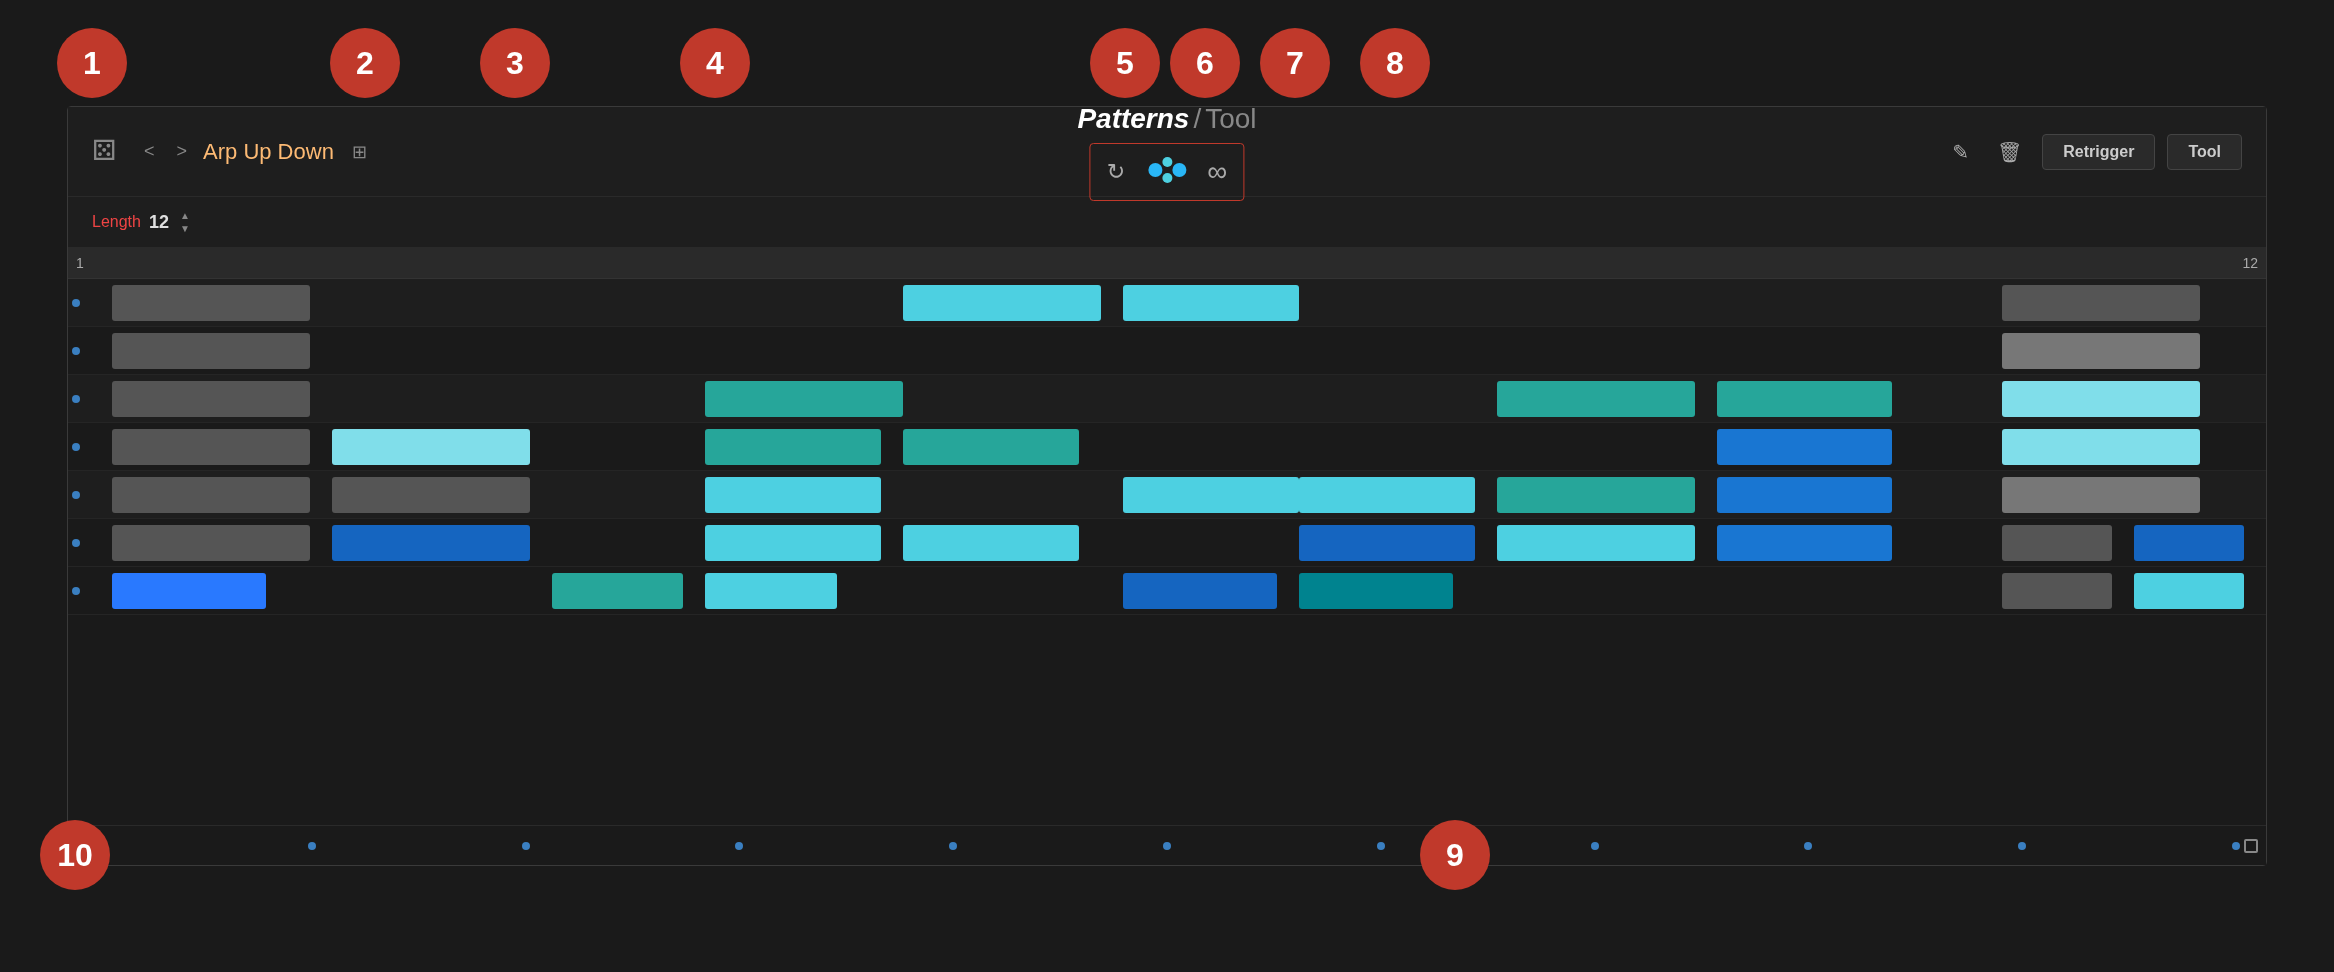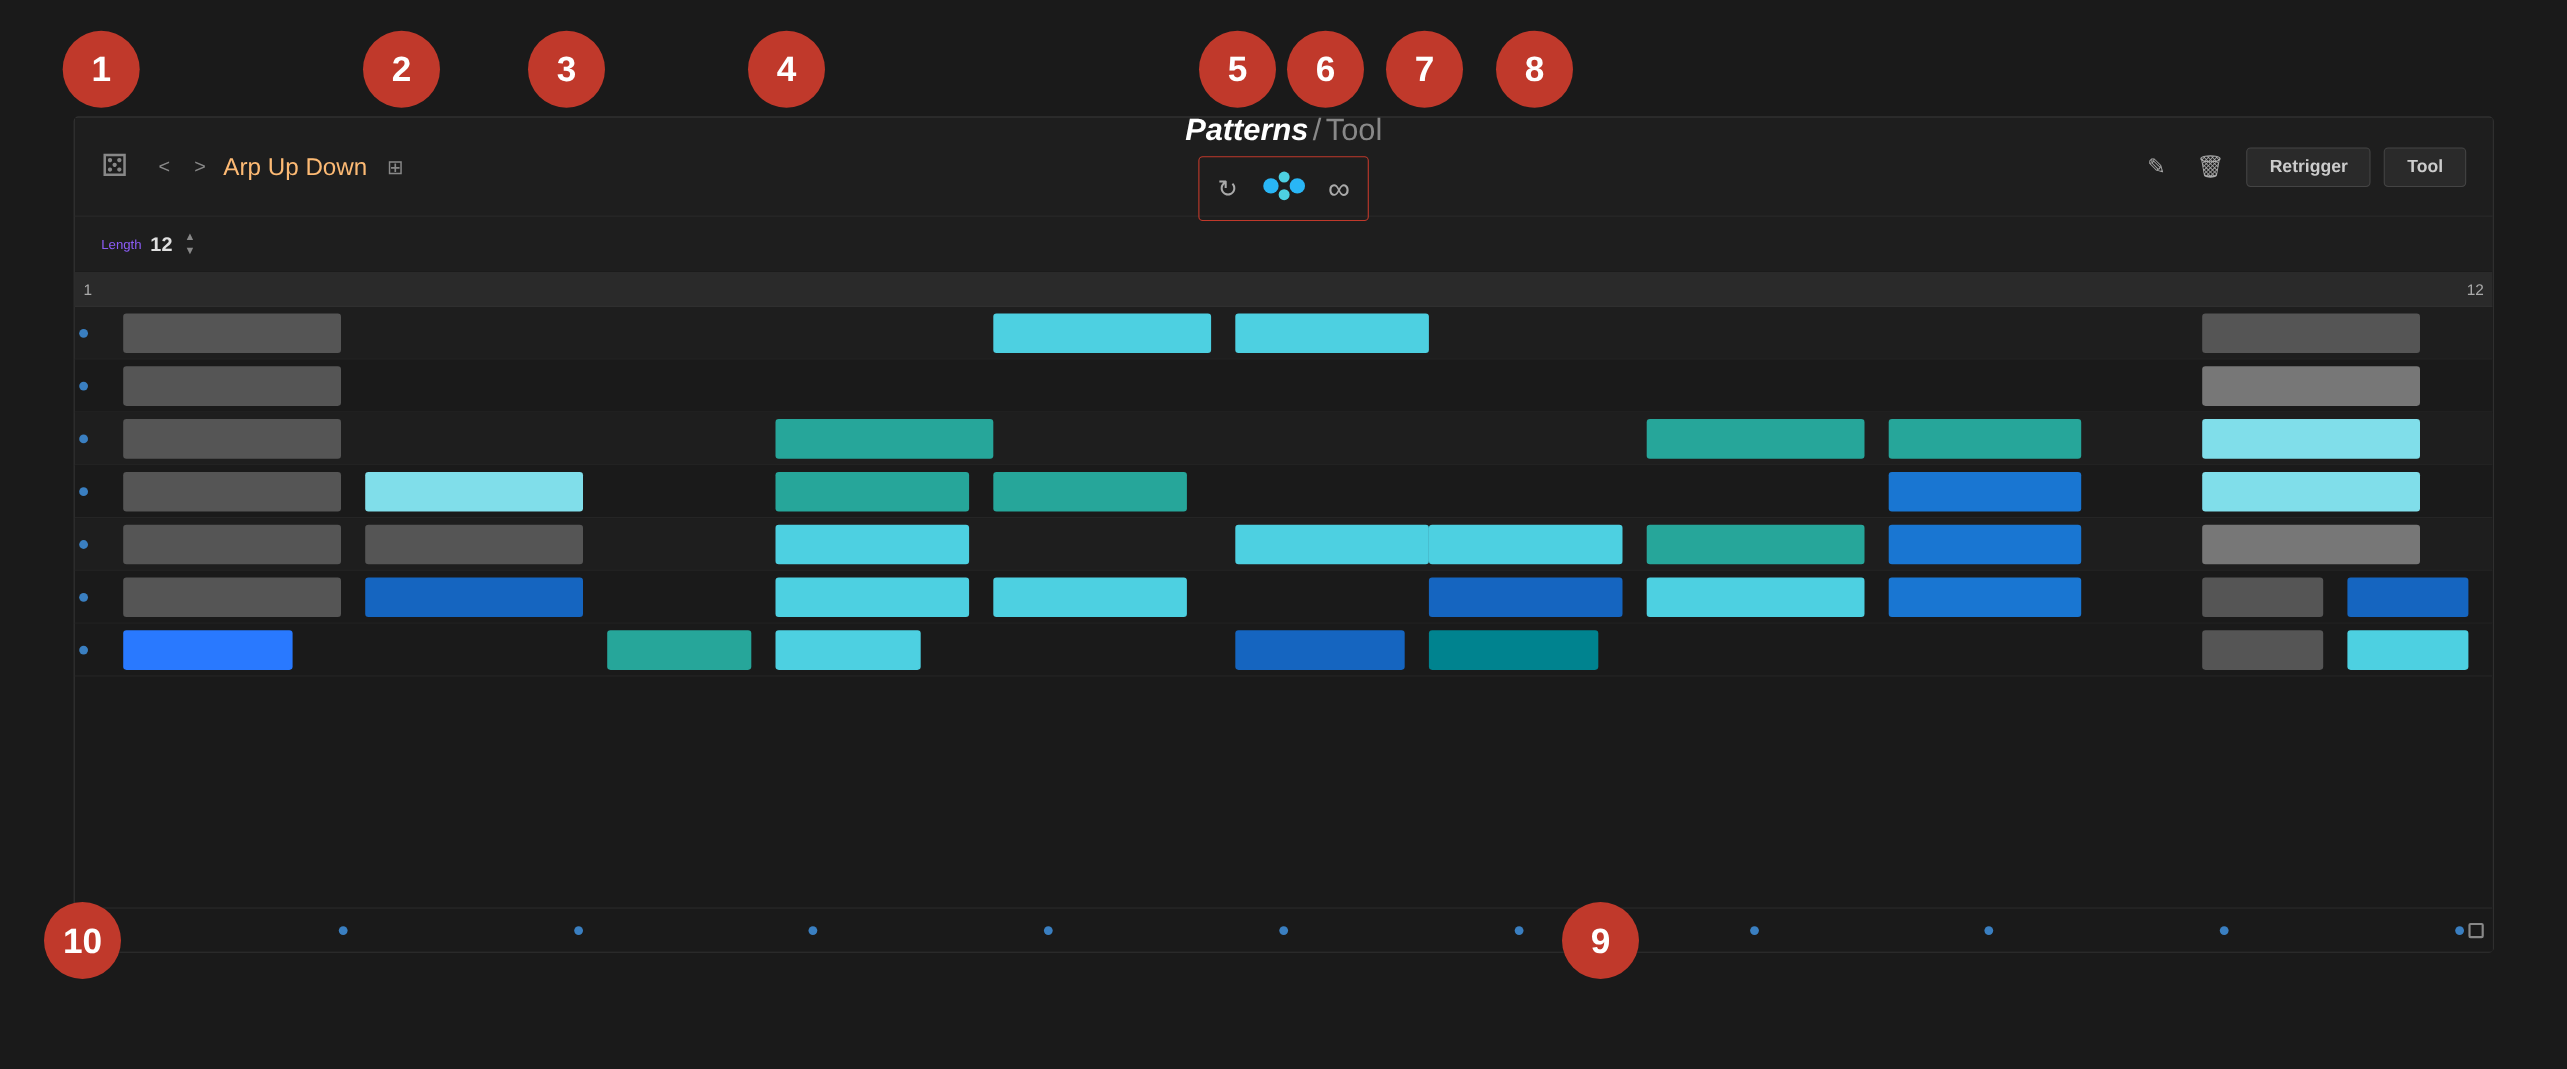--- a/index.html
+++ b/index.html
@@ -160,22 +160,22 @@
     .length-row {
       display: flex;
       align-items: center;
       gap: 8px;
       padding: 10px 24px;
       background: #1e1e1e;
       height: 50px;
     }
 
     .length-label {
-      color: #8b5cf6;
-      font-size: 12px;
+      color: #ef4444;
+      font-size: 16px;
     }
 
     .length-value {
       color: #e0e0e0;
       font-size: 18px;
       font-weight: 600;
     }
 
     .length-stepper {
       display: flex;

